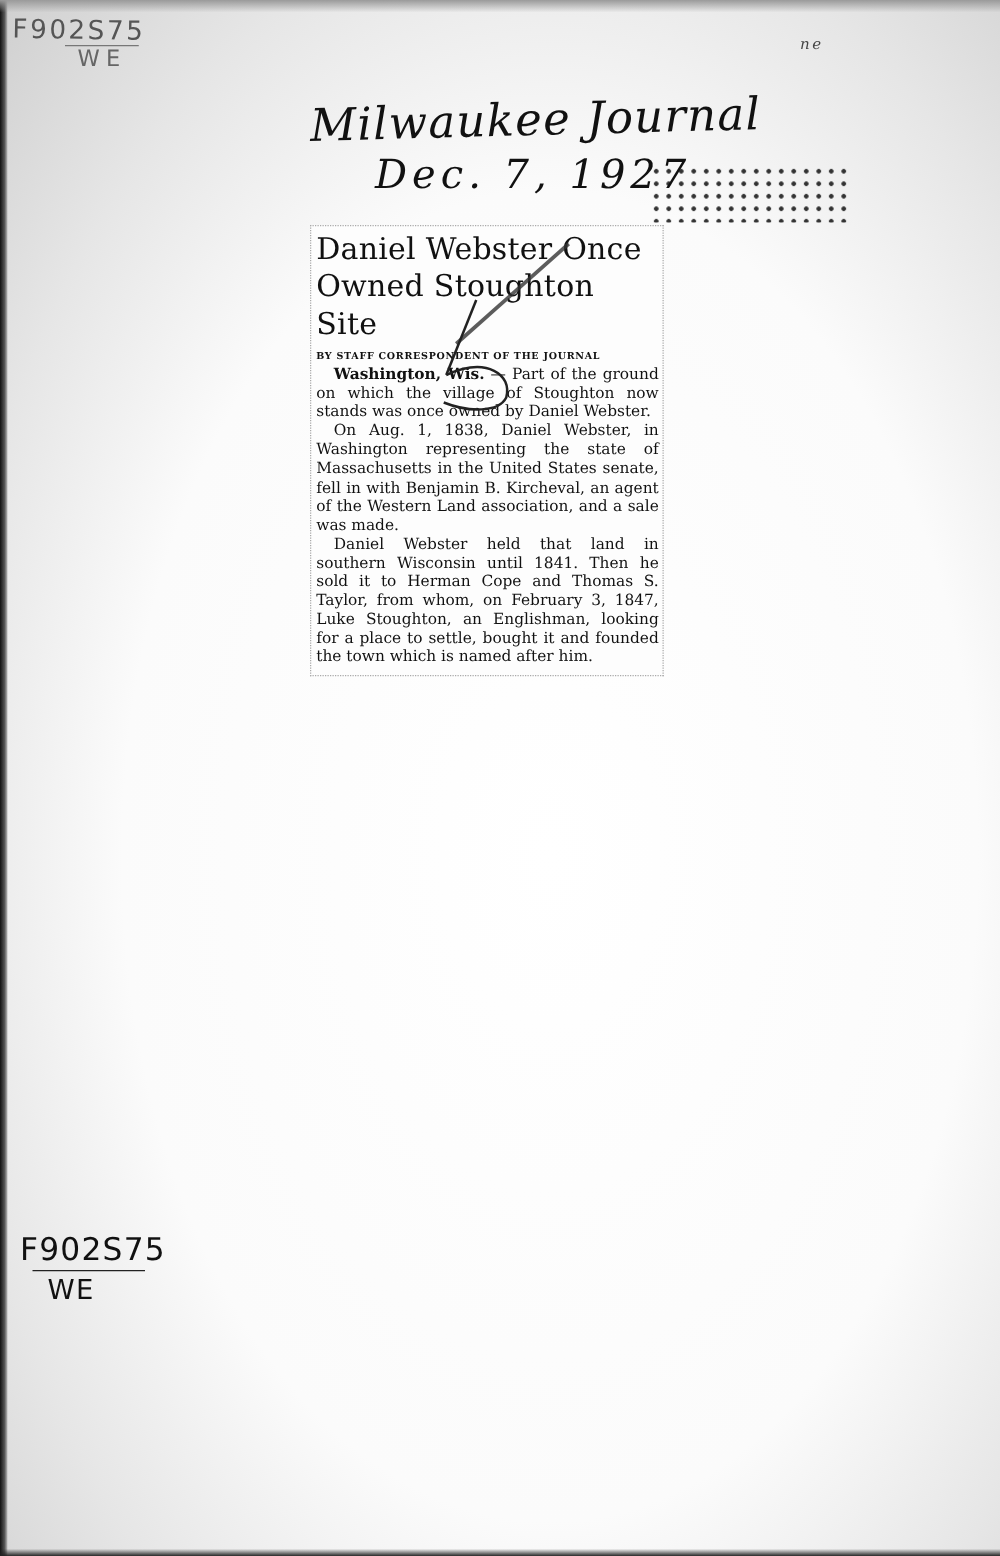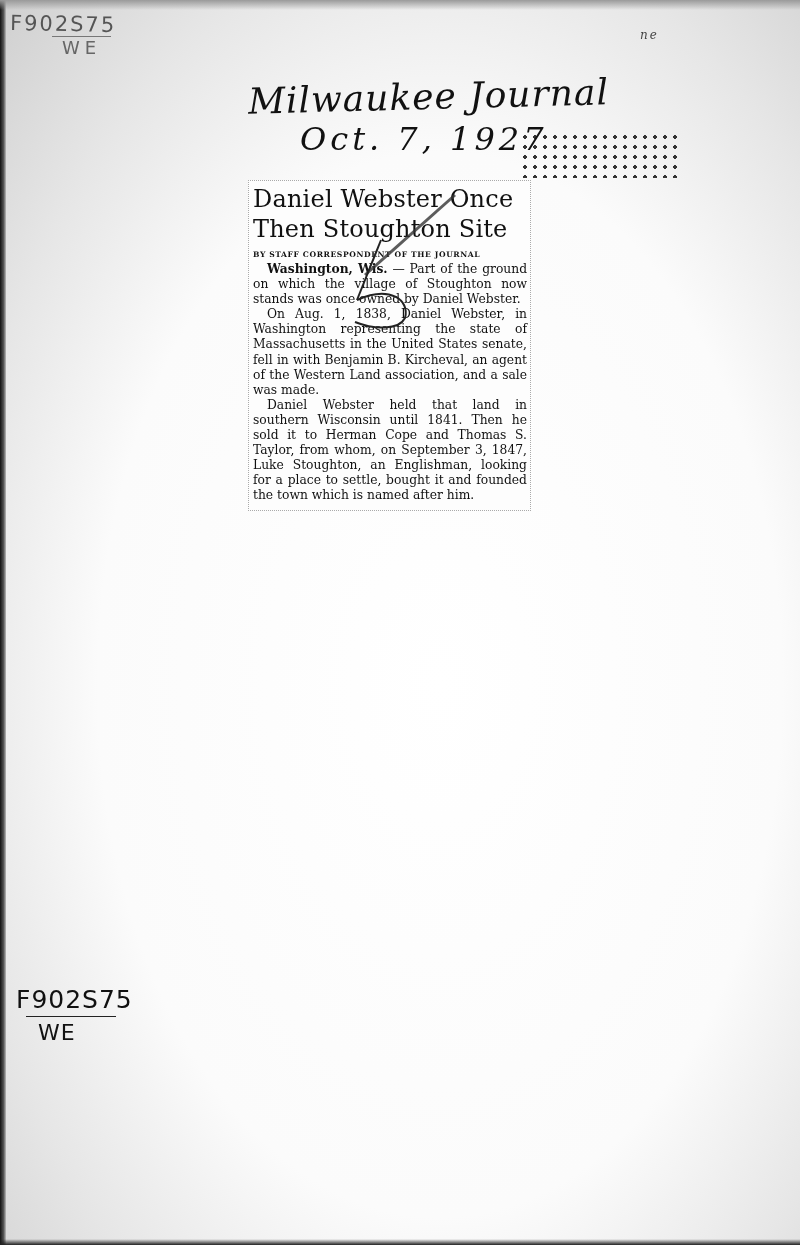--- a/index.html
+++ b/index.html
@@ -88,40 +88,40 @@
 <div class="card"></div>
 <div class="edge-left"></div>
 <div class="edge-top"></div>
 <div class="edge-bottom"></div>
 
 <div class="hand callno-top">F902S75</div>
 <div class="hand callno-top-sub">WE</div>
 <div class="hand initials">ne</div>
 
 <div class="hand pub-name">Milwaukee Journal</div>
-<div class="hand pub-date">Oct. 7, 1927</div>
+<div class="hand pub-date">Dec. 7, 1927</div>
 
 <div class="stamp">
   <span class="stamp-label">WHS</span>
 </div>
 
 <div class="clipping">
   <h1 class="headline">
     <span>Daniel Webster Once</span><br>
-    <span>Then Stoughton Site</span>
+    <span>Owned Stoughton Site</span>
   </h1>
   <div class="byline">By Staff Correspondent of The Journal</div>
   <p class="para">
     <span class="lead">Washington, Wis.</span><span> — Part of the ground on which the village of Stoughton now stands was once owned by Daniel Webster.</span>
   </p>
   <p class="para">
     <span>On Aug. 1, 1838, Daniel Webster, in Washington representing the state of Massachusetts in the United States senate, fell in with Benjamin B. Kircheval, an agent of the Western Land association, and a sale was made.</span>
   </p>
   <p class="para">
-    <span>Daniel Webster held that land in southern Wisconsin until 1841. Then he sold it to Herman Cope and Thomas S. Taylor, from whom, on September 3, 1847, Luke Stoughton, an Englishman, looking for a place to settle, bought it and founded the town which is named after him.</span>
+    <span>Daniel Webster held that land in southern Wisconsin until 1841. Then he sold it to Herman Cope and Thomas S. Taylor, from whom, on February 3, 1847, Luke Stoughton, an Englishman, looking for a place to settle, bought it and founded the town which is named after him.</span>
   </p>
 </div>
 
 <svg class="mark-five" viewBox="0 0 130 140">
   <path d="M120 5 L30 85" stroke="#333" stroke-width="3" fill="none" opacity="0.8"></path>
   <path d="M46 50 L22 110" stroke="#222" stroke-width="2" fill="none"></path>
   <path d="M22 110 C 55 95, 75 110, 70 128 C 64 140, 40 140, 20 132" stroke="#222" stroke-width="2" fill="none"></path>
 </svg>
 
 <div class="callno-bottom">

